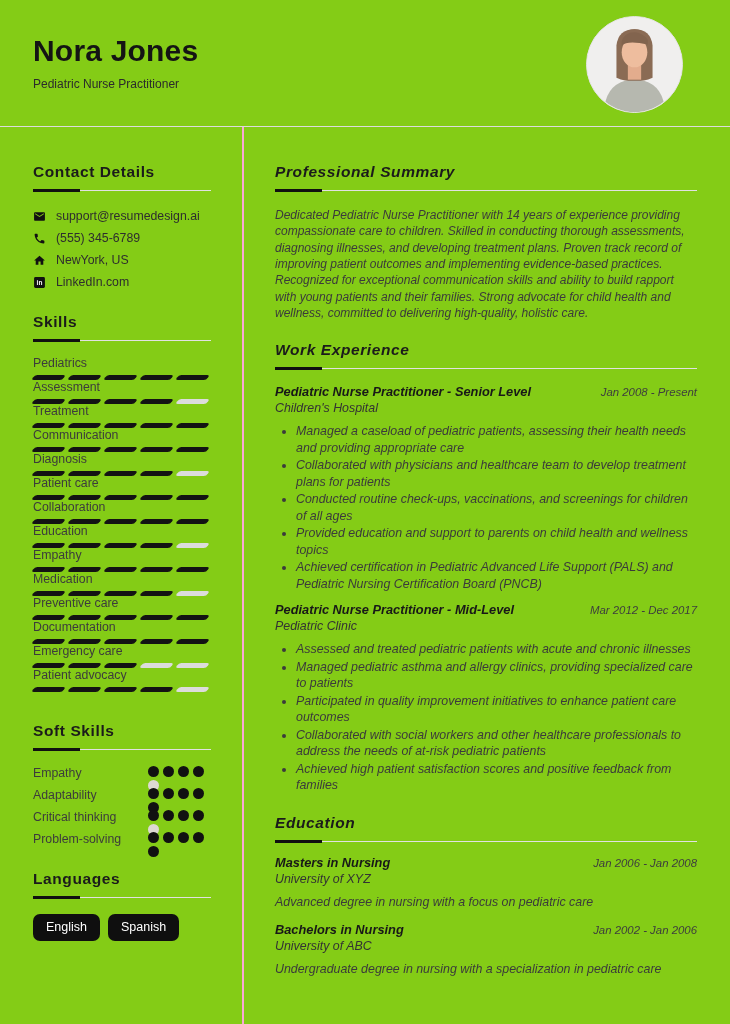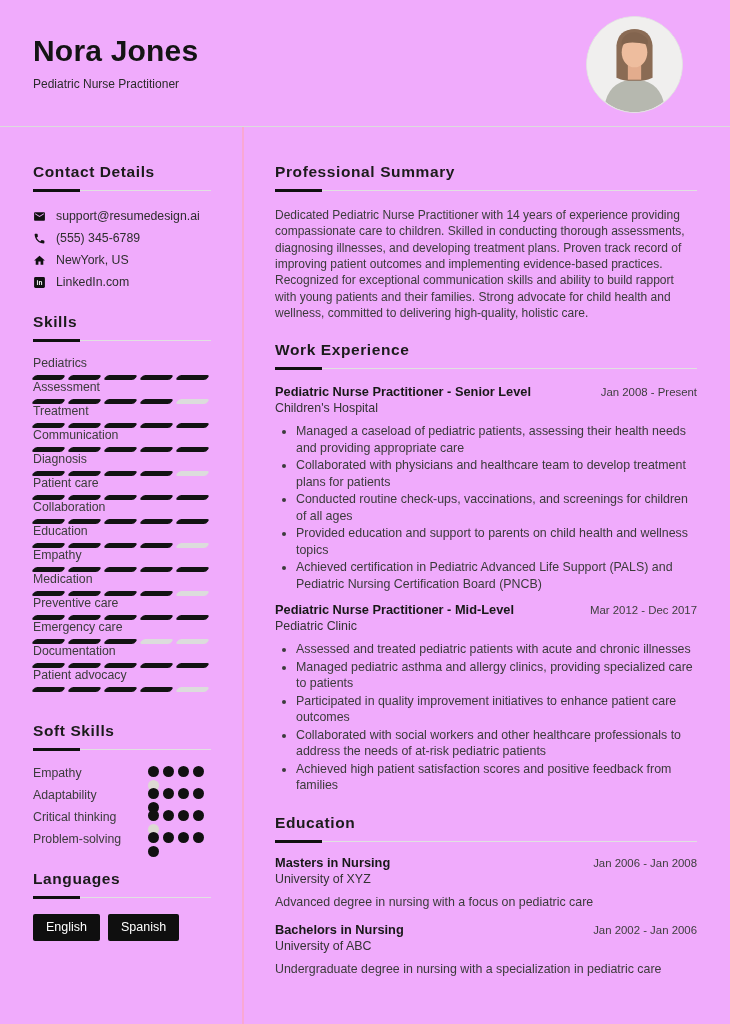--- a/index.html
+++ b/index.html
@@ -1,34 +1,34 @@
 <!DOCTYPE html>
 <html><head>
 <meta charset="utf-8">
 <style>
   html,body { margin:0; padding:0; background:#fff; }
   .page {
-    position:relative; width:730px; height:1024px; background:#f0abfc;
+    position:relative; width:730px; height:1024px; background:#84cc16;
     overflow:hidden; font-family:"Liberation Sans","DejaVu Sans",sans-serif;
     color:#222;
   }
 
   
   .header { position:relative; height:127px; box-sizing:border-box;
     padding:34px 47px 0 33px; border-bottom:1px solid #dcdcdc; }
   .name { font-size:30px; font-weight:700; color:#141414; margin:0 0 9px 0; letter-spacing:.2px; }
   .role { font-size:12px; color:#2b2b2b; }
   .photo { position:absolute; top:16px; right:47px; width:95px; height:95px;
     border-radius:50%; overflow:hidden; border:1px solid #e3e3e3; background:#f0efee; }
 
   
   .body { display:flex; height:897px; }
   .sidebar { width:244px; box-sizing:border-box; padding:36px 31px 0 33px;
     border-right:2px solid #f9a8d4; flex:none; }
-  .content { flex:1; box-sizing:border-box; padding:36px 33px 12px 31px; }
+  .content { flex:1; box-sizing:border-box; padding:36px 33px 12px 31px;font-style:italic; }
 
   
   h2 { font-size:15.5px; font-weight:700; color:#1b1b1b; letter-spacing:.6px;
     margin:0; padding-bottom:9px; border-bottom:1px solid #e1e1e1; position:relative; }
   h2::after { content:""; position:absolute; left:0; bottom:-2px; width:47px; height:3px; background:#101010; }
   .sidebar section { margin-bottom:24px; }
   .section-skills { margin-bottom:30px !important; }
   .content section { margin-bottom:20px; }
 
   
@@ -51,21 +51,21 @@
   .soft-row { display:flex; align-items:flex-start; height:14px; margin-bottom:8px;
     font-size:12.3px; color:#3c3c3c; overflow:visible; }
   .soft-label { width:115px; flex:none; }
   .dots { display:flex; flex-wrap:wrap; width:58px; gap:3px 4px; }
   .dot { width:11px; height:11px; border-radius:50%; background:#111; flex:none; }
   .dot.off { background:#ddd9d3; }
 
   
   .lang-chips { margin-top:16px; display:flex; gap:8px; }
   .chip { background:#0f0f0f; color:#fff; font-size:12.5px; padding:6px 13px 7px;
-    border-radius:2px; border:none; font-family:inherit; }
+    border-radius:7px; border:none; font-family:inherit; }
 
   
   .summary-text { font-size:12px; line-height:1.36; color:#3b3b3b; margin:16px 0 8px; }
 
   
   .job { margin-top:15px; }
   .job + .job { margin-top:10px; }
   .entry-head { display:flex; justify-content:space-between; align-items:flex-start; }
   .entry-title { font-size:12.8px; font-weight:700; color:#181818;text-align:center; }
   .entry-dates { font-size:11.4px; color:#3e3e3e; white-space:nowrap; padding-top:2px; }
@@ -256,37 +256,37 @@
     <div class="skill-label">Preventive care</div>
     <div class="skill-bar">
                 <span class="seg"></span>
                 <span class="seg"></span>
                 <span class="seg"></span>
                 <span class="seg"></span>
                 <span class="seg"></span>
               </div>
   </div>
             <div class="skill">
+    <div class="skill-label">Documentation</div>
+    <div class="skill-bar">
+                <span class="seg"></span>
+                <span class="seg"></span>
+                <span class="seg"></span>
+                <span class="seg"></span>
+                <span class="seg"></span>
+              </div>
+  </div>
+            <div class="skill">
     <div class="skill-label">Emergency care</div>
     <div class="skill-bar">
                 <span class="seg"></span>
                 <span class="seg"></span>
                 <span class="seg"></span>
                 <span class="seg off"></span>
                 <span class="seg off"></span>
-              </div>
-  </div>
-            <div class="skill">
-    <div class="skill-label">Documentation</div>
-    <div class="skill-bar">
-                <span class="seg"></span>
-                <span class="seg"></span>
-                <span class="seg"></span>
-                <span class="seg"></span>
-                <span class="seg"></span>
               </div>
   </div>
             <div class="skill">
     <div class="skill-label">Patient advocacy</div>
     <div class="skill-bar">
                 <span class="seg"></span>
                 <span class="seg"></span>
                 <span class="seg"></span>
                 <span class="seg"></span>
                 <span class="seg off"></span>

